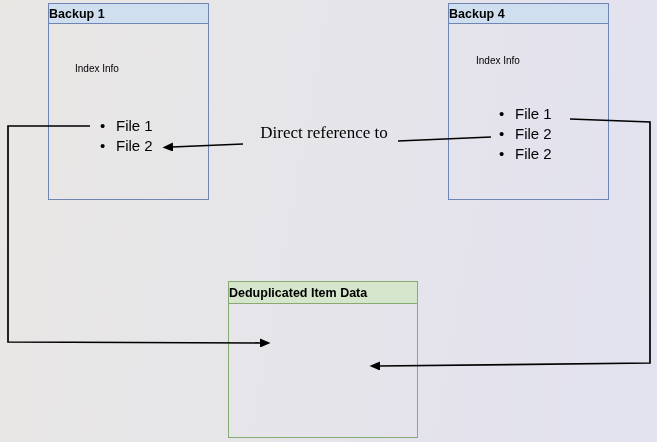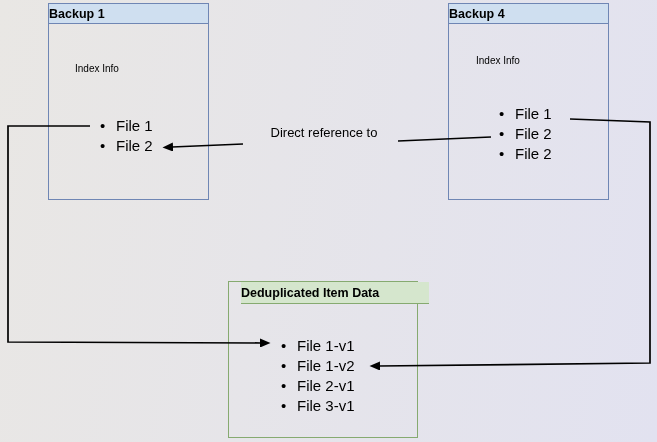--- a/index.html
+++ b/index.html
@@ -28,21 +28,21 @@
     justify-content: flex-start;
   }
   .box.green { border-color: #86aa70; }
   .box.green .box-header { background: #d5e6cd; border-bottom-color: #86aa70; }
 
   .backup1 { left: 48px; top: 3px; width: 161px; height: 197px; }
   .backup1 .box-header { height: 20px; }
   .backup2 { left: 448px; top: 3px; width: 161px; height: 197px; }
   .backup2 .box-header { height: 20px; }
   .dedup   { left: 228px; top: 281px; width: 190px; height: 157px; }
-  .dedup .box-header { height: 22px; margin-left: 12px; }
+  .dedup .box-header { height: 22px; }
 
   .subtitle {
     position: absolute;
     font-size: 10px;
     line-height: 20px;
     white-space: nowrap;
   }
   .backup1 .subtitle { left: 26px; top: 55px; }
   .backup2 .subtitle { left: 27px; top: 47px; }
 
@@ -63,23 +63,24 @@
   .backup1 ul.filelist { left: 51px; top: 112px; }
   .backup2 ul.filelist { left: 50px; top: 100px; }
   .dedup   ul.filelist { left: 52px; top: 54px; }
 
   .annotation {
     position: absolute;
     left: 324px;
     top: 124px;
     transform: translateX(-50%);
     text-align: left;
-    font-size: 13px;
+    font-size: 17px;
     line-height: 17px;
     white-space: nowrap;
+    font-family: Liberation Serif, serif;
   }
 
   svg.connectors {
     position: absolute;
     left: 0; top: 0;
     pointer-events: none;
   }
   svg.connectors path.wire {
     fill: none;
     stroke: #000;
@@ -111,26 +112,20 @@
       <li>File 1</li>
       <li>File 2</li>
       <li>File 2</li>
     </ul>
   </div>
 
   <div class="box green dedup" style="border-color: rgb(134, 170, 112);">
     <div class="box-header" style="background-color: rgb(213, 230, 205); border-bottom-color: rgb(134, 170, 112);">
       <span>Deduplicated Item Data</span>
     </div>
-    <ul class="filelist">
-      <li>File 1-v1</li>
-      <li>File 1-v2</li>
-      <li>File 2-v1</li>
-      <li>File 3-v1</li>
-    </ul>
   </div>
 
   <div class="annotation">
     <div>Direct reference to</div>
   </div>
 
   <svg class="connectors" width="657" height="442" viewBox="0 0 657 442" xmlns="http://www.w3.org/2000/svg">
     <defs>
       <marker id="arw" markerUnits="userSpaceOnUse" markerWidth="11" markerHeight="9" refX="1" refY="4.5" orient="auto">
         <path d="M0,0 L10.5,4.5 L0,9 Z" fill="#000" style="fill: rgb(0, 0, 0);"></path>

